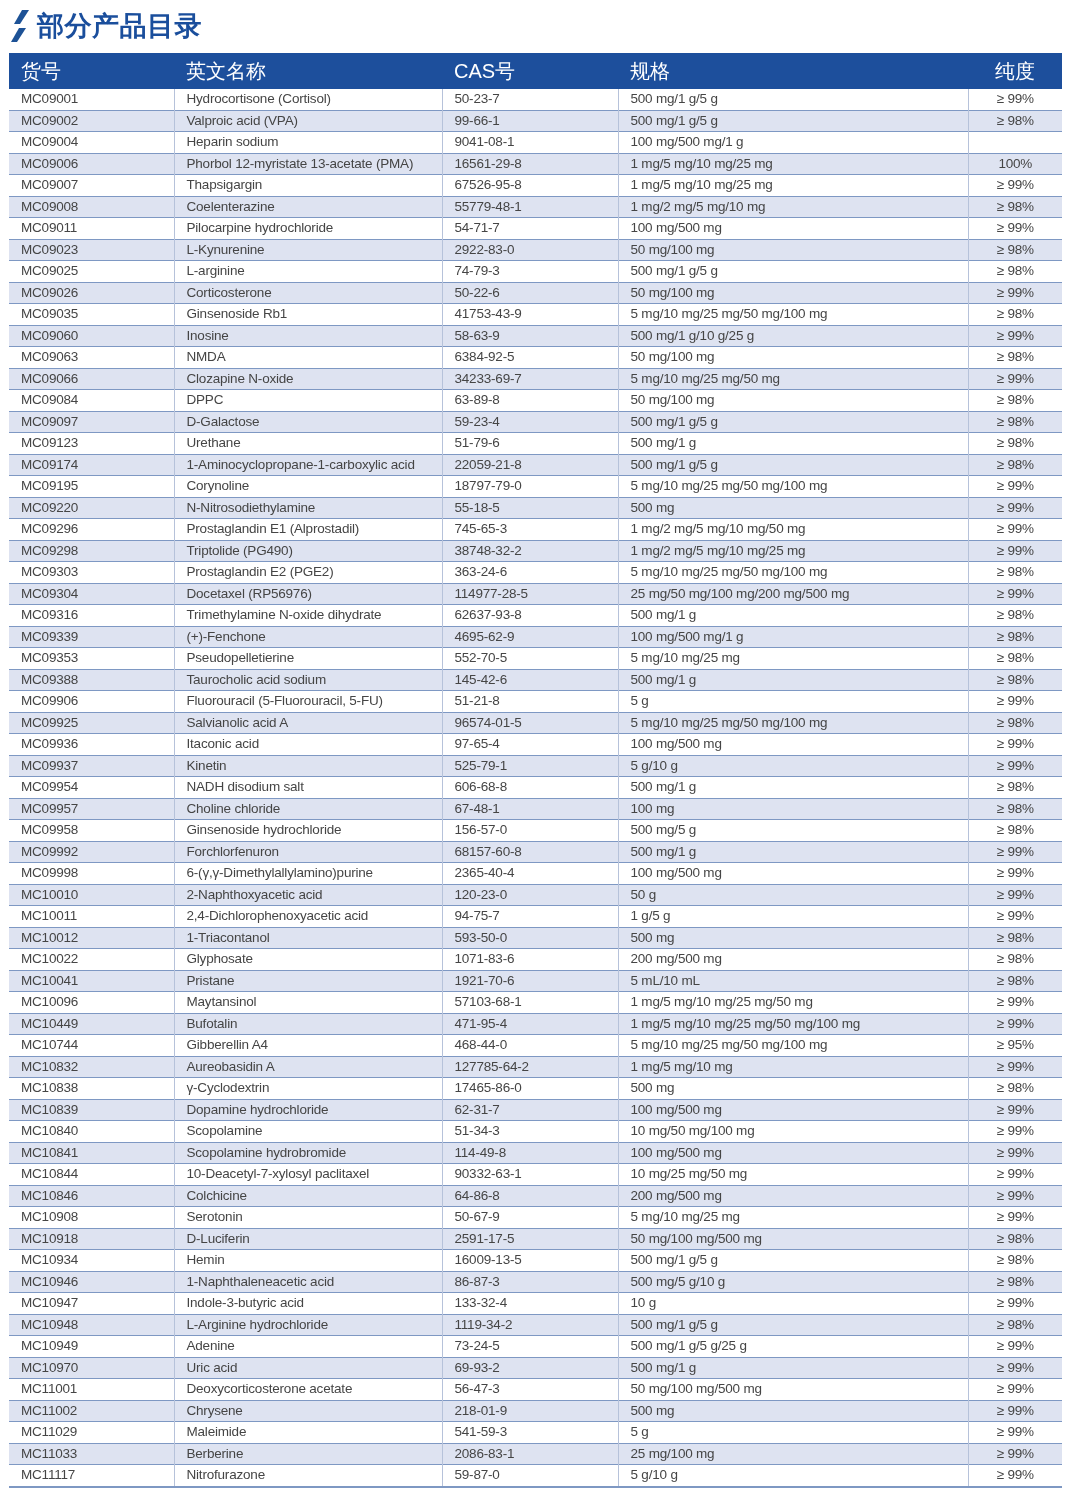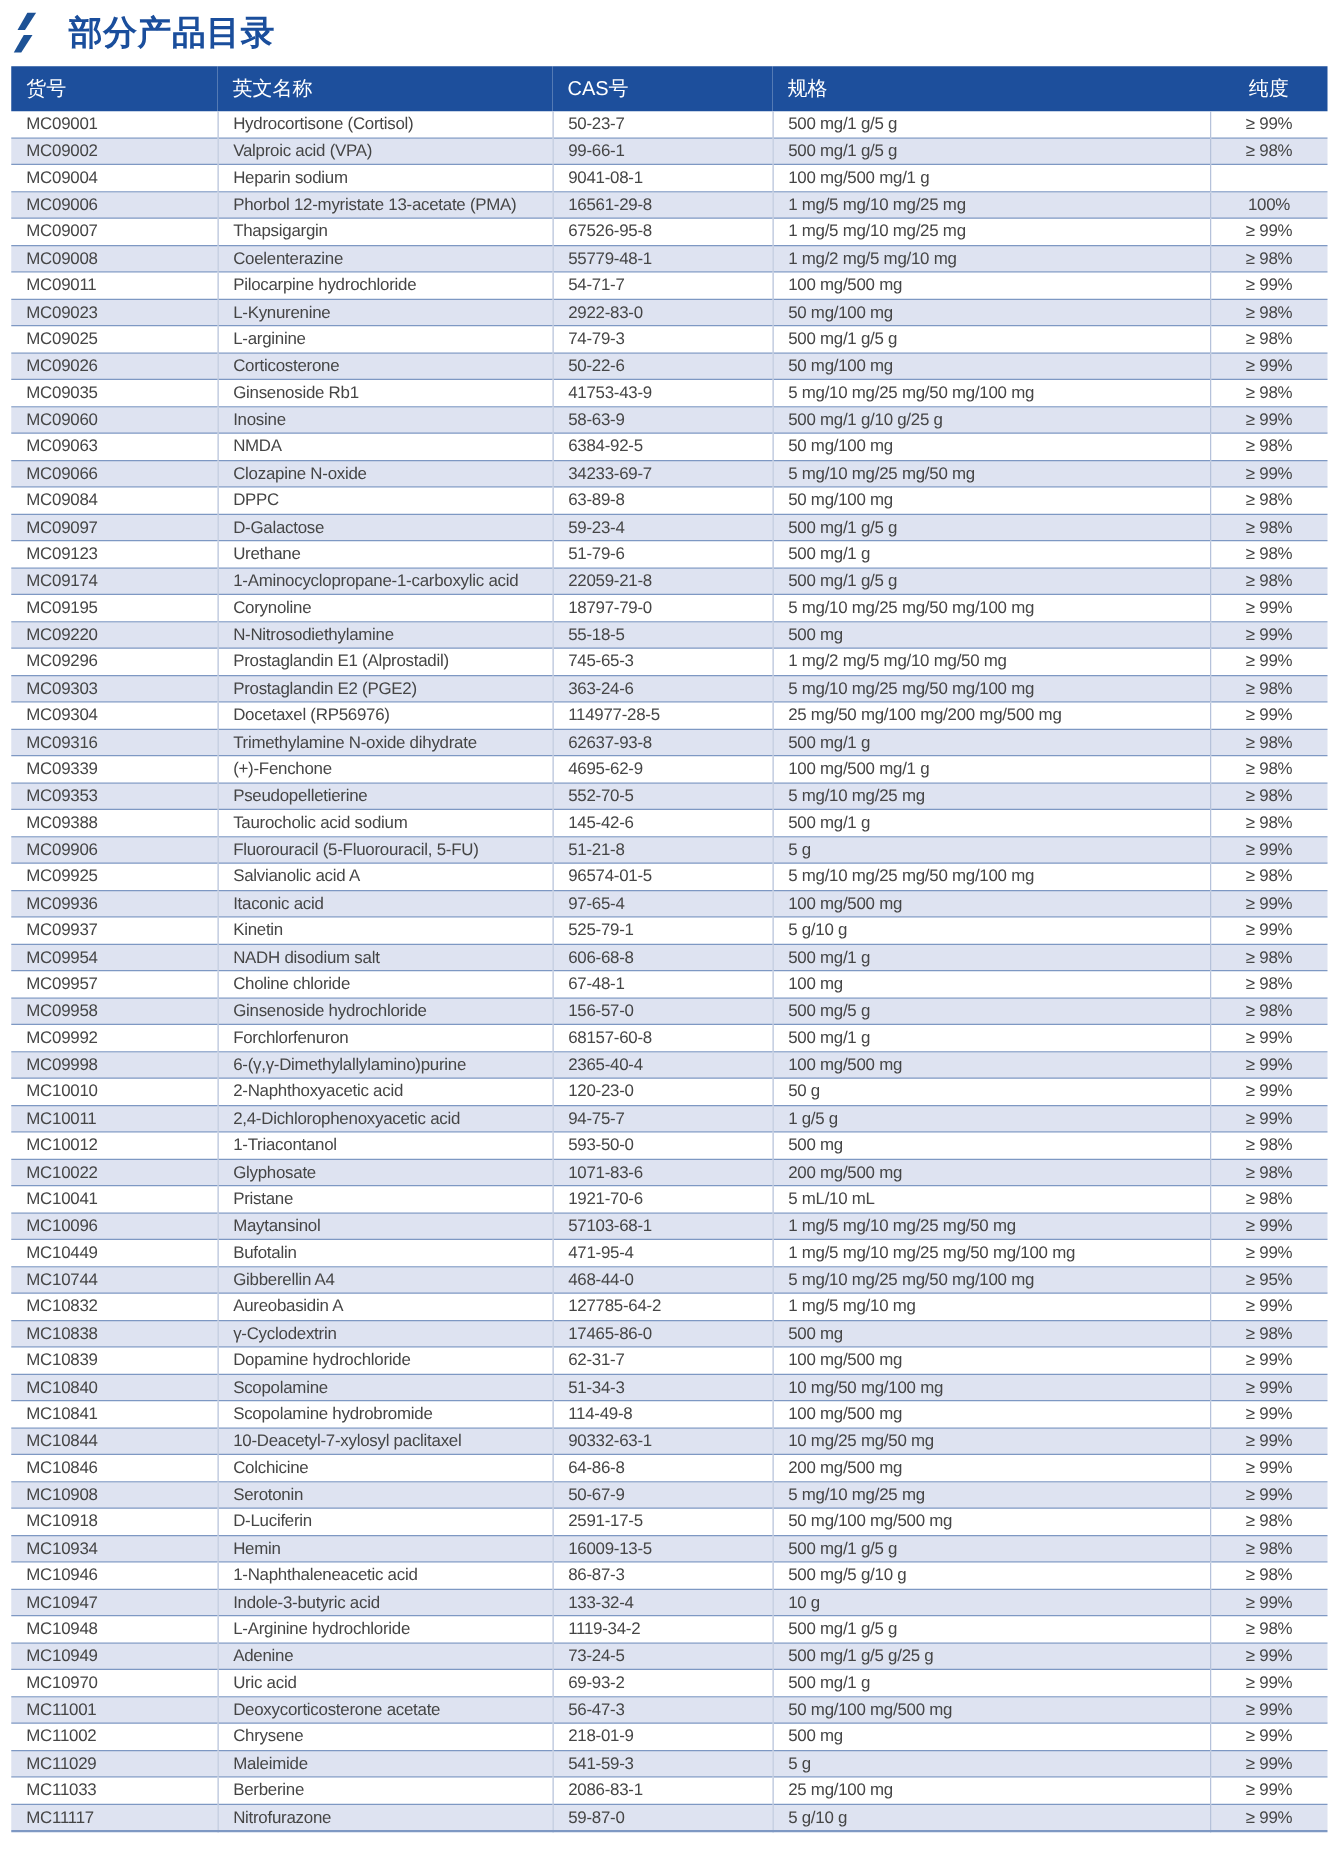--- a/index.html
+++ b/index.html
@@ -13,21 +13,21 @@
   *{box-sizing:border-box;margin:0;padding:0;}
   html,body{background:#ffffff;}
   body{
     width:1071px;
     font-family:"Liberation Sans","DejaVu Sans",sans-serif;
     color:var(--text-color);
   }
   .page-header{
     display:flex;
     align-items:center;
-    gap:24px;
+    gap:6px;
     padding:8px 0 9px 10px;
   }
   .title-icon svg{display:block;}
   .page-title{
     font-size:27px;
     font-weight:bold;
     color:var(--title-color);
     letter-spacing:0.5px;
   }
   table.catalog{
@@ -37,21 +37,21 @@
     table-layout:fixed;
   }
   col.c0{width:165px;}
   col.c1{width:268px;}
   col.c2{width:176px;}
   col.c3{width:350px;}
   col.c4{width:94px;}
   thead th{
     background:var(--header-bg);
     color:#ffffff;
-    font-size:16px;
+    font-size:20px;
     font-weight:500;
     text-align:left;
     height:36px;
     padding:0 8px 0 12px;
     white-space:nowrap;
   }
   thead th.c4{text-align:center;padding:0;}
   tbody td{
     font-size:13.5px;
     height:20.5px;
@@ -240,20 +240,27 @@
         <td class="c4">≥ 99%</td>
       </tr>
       <tr>
         <td class="c0">MC09296</td>
         <td class="c1">Prostaglandin E1 (Alprostadil)</td>
         <td class="c2">745-65-3</td>
         <td class="c3">1 mg/2 mg/5 mg/10 mg/50 mg</td>
         <td class="c4">≥ 99%</td>
       </tr>
       <tr>
+        <td class="c0">MC09298</td>
+        <td class="c1">Triptolide (PG490)</td>
+        <td class="c2">38748-32-2</td>
+        <td class="c3">1 mg/2 mg/5 mg/10 mg/25 mg</td>
+        <td class="c4">≥ 99%</td>
+      </tr>
+      <tr>
         <td class="c0">MC09303</td>
         <td class="c1">Prostaglandin E2 (PGE2)</td>
         <td class="c2">363-24-6</td>
         <td class="c3">5 mg/10 mg/25 mg/50 mg/100 mg</td>
         <td class="c4">≥ 98%</td>
       </tr>
       <tr>
         <td class="c0">MC09304</td>
         <td class="c1">Docetaxel (RP56976)</td>
         <td class="c2">114977-28-5</td>

